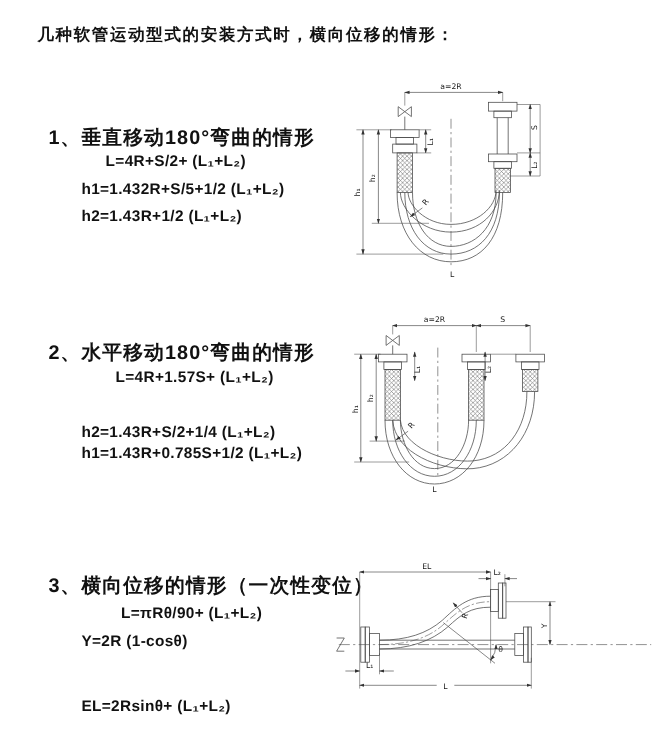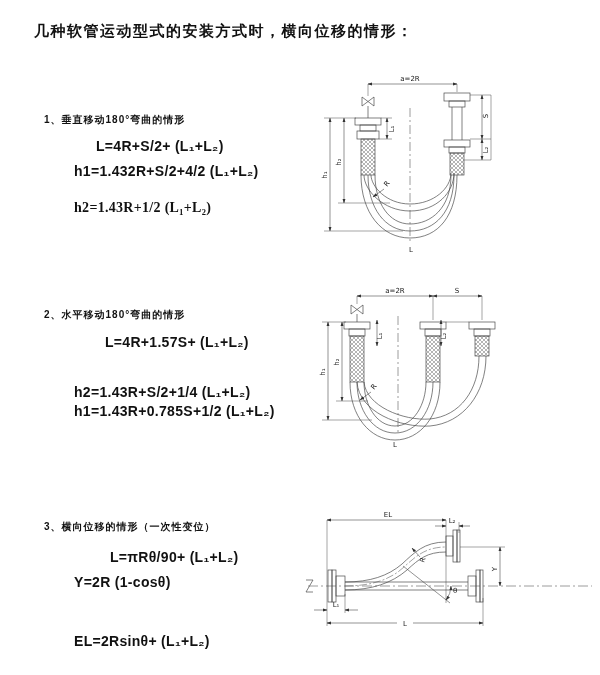--- a/index.html
+++ b/index.html
@@ -1,33 +1,33 @@
 <!DOCTYPE html>
 <html><head>
 <meta charset="utf-8">
 <style>
   html,body{margin:0;padding:0;}
   body{width:600px;height:675px;background:#ffffff;position:relative;overflow:hidden;
        font-family:"Liberation Sans","DejaVu Sans",sans-serif;color:#111;}
   .abs{position:absolute;white-space:nowrap;}
   .doc-title{font-size:15px;font-weight:700;letter-spacing:1.5px;}
-  .sec-heading{font-size:10px;font-weight:700;letter-spacing:1px;}
+  .sec-heading{font-size:18px;font-weight:700;letter-spacing:1px;}
   .formula{font-size:14px;font-weight:600;letter-spacing:0.3px;}
   svg.diag{position:absolute;}
   svg text{font-size:7px;fill:#1a1a1a;font-family:"DejaVu Sans","Liberation Sans",sans-serif;}
 </style>
 </head>
 <body>
 
 <div class="abs doc-title" style="left:34px;top:22px;">几种软管运动型式的安装方式时，横向位移的情形：</div>
 
 <div class="abs sec-heading" style="left:44px;top:113px;">1、垂直移动180°弯曲的情形</div>
 <div class="abs formula" style="left:74px;top:138px;padding-left:22px;">L=4R+S/2+ (L₁+L₂)</div>
-<div class="abs formula" style="left:74px;top:163px;">h1=1.432R+S/2+4/2 (L₁+L₂)</div>
-<div class="abs formula" style="left:74px;top:200px;font-family:Liberation Serif, serif;">h2=1.43R+1/2 (L₁+L₂)</div>
+<div class="abs formula" style="left:74px;top:163px;">h1=1.432R+S/5+1/2 (L₁+L₂)</div>
+<div class="abs formula" style="left:74px;top:188px;">h2=1.43R+1/2 (L₁+L₂)</div>
 
 <div class="abs sec-heading" style="left:44px;top:308px;">2、水平移动180°弯曲的情形</div>
 <div class="abs formula" style="left:73px;top:334px;margin-left:32px;">L=4R+1.57S+ (L₁+L₂)</div>
 <div class="abs formula" style="left:74px;top:359px;margin-top:44px;">h1=1.43R+0.785S+1/2 (L₁+L₂)</div>
 <div class="abs formula" style="left:74px;top:384px;">h2=1.43R+S/2+1/4 (L₁+L₂)</div>
 
 <div class="abs sec-heading" style="left:44px;top:520px;">3、横向位移的情形（一次性变位）</div>
 <div class="abs formula" style="left:74px;top:549px;padding-left:36px;">L=πRθ/90+ (L₁+L₂)</div>
 <div class="abs formula" style="left:74px;top:574px;">Y=2R (1-cosθ)</div>
 <div class="abs formula" style="left:74px;top:633px;">EL=2Rsinθ+ (L₁+L₂)</div>

